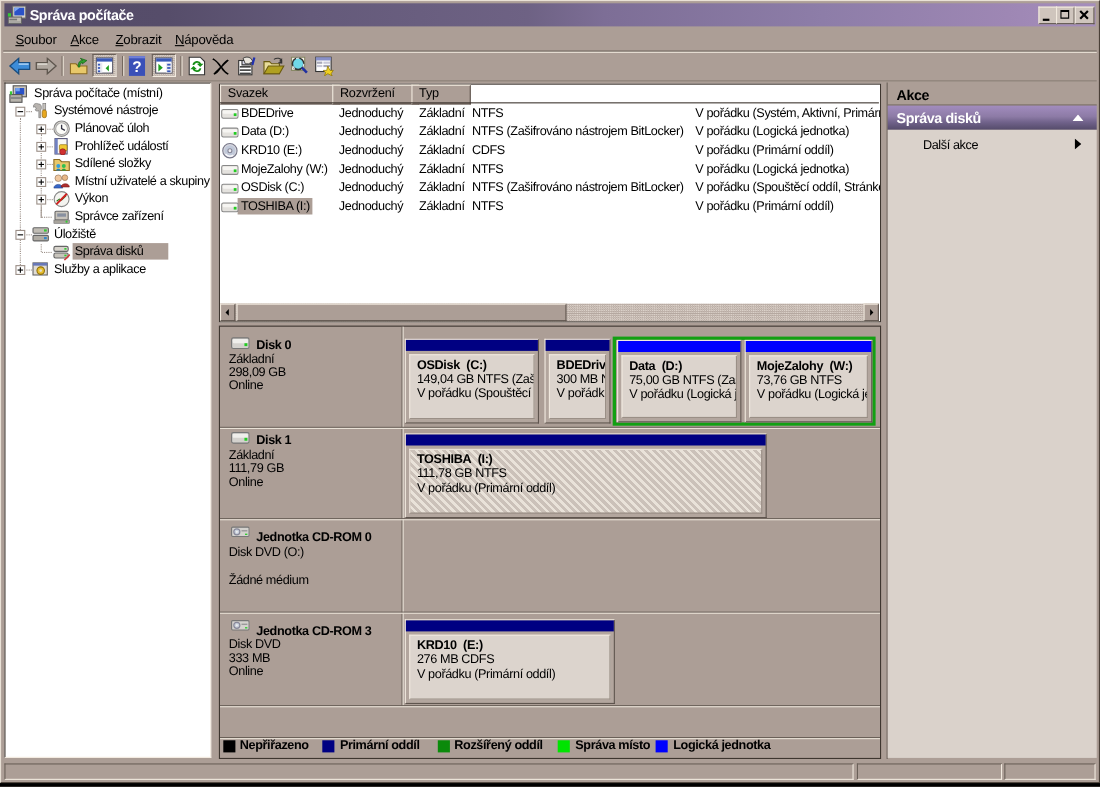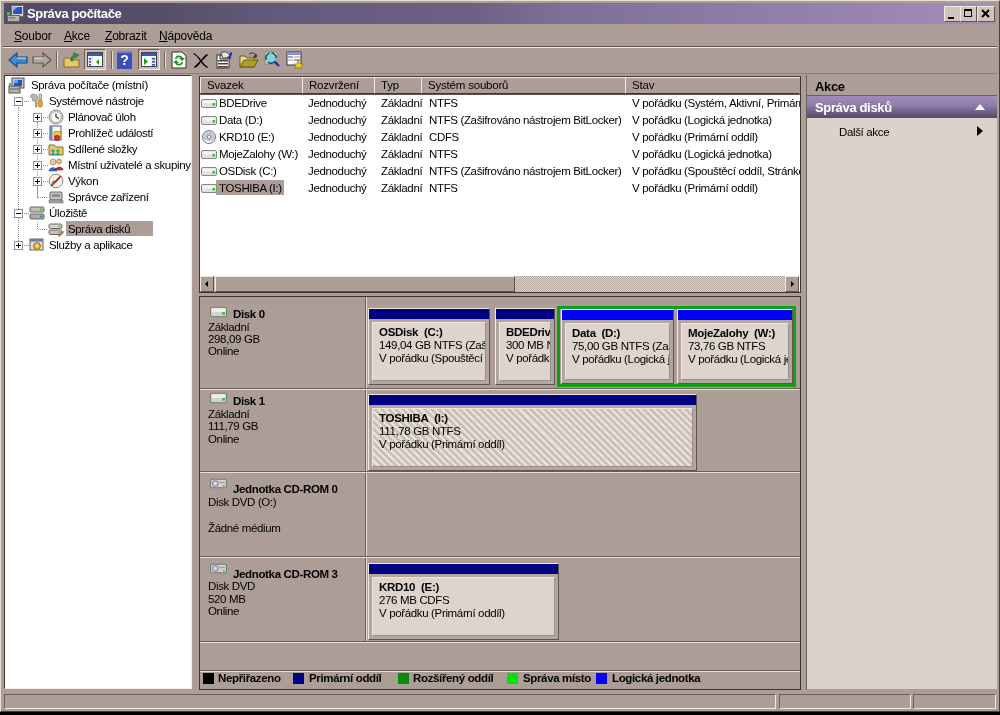--- a/index.html
+++ b/index.html
@@ -339,22 +339,20 @@
           <use href="#i-svc"></use>
         </svg></div>
     <div class="txt" style="left:49px;top:239px">Služby a aplikace</div>
   </div>
 
   <div class="abs" style="left:199px;top:76px;width:602px;height:217px;background:#fff;border:1px solid #3E362F;box-sizing:border-box"></div>
   <div id="list" class="abs" style="left:199px;top:76px;width:601px;height:244px;overflow:hidden">
     <div class="abs hcell" style="left:1px;top:1px;width:101px">Svazek</div>
     <div class="abs hcell" style="left:103px;top:1px;width:71px">Rozvržení</div>
     <div class="abs hcell" style="left:175px;top:1px;width:46px">Typ</div>
-    <div class="abs hcell" style="left:222px;top:1px;width:203px">Systém souborů</div>
-    <div class="abs hcell" style="left:426px;top:1px;width:174px">Stav</div>
     <div class="abs" style="left:1px;top:17px;width:599px;height:1px;background:#3E362F"></div>
     <div class="abs" style="left:17px;top:104px;width:68px;height:15px;background:#AC9E96"></div>
     <div class="lrow" style="top:21px">
         <svg class="abs" style="left:2px;top:-2px" width="16" height="16" viewBox="0 0 16 16">
           <use href="#i-vol"></use>
         </svg>
         <span class="c1">BDEDrive</span>
         <span class="c2">Jednoduchý</span>
         <span class="c3">Základní</span>
         <span class="c4">NTFS</span>
@@ -497,21 +495,21 @@
       </svg>
     <div class="txt bold" style="left:34px;top:187px">Jednotka CD-ROM 0</div>
     <div class="txt" style="left:9px;top:200px">Disk DVD (O:)</div>
     <div class="txt" style="left:9px;top:226px">Žádné médium</div>
 
     <svg class="abs" style="left:11px;top:265px" width="17" height="15" viewBox="0 0 16 14">
         <use href="#i-cdd"></use>
       </svg>
     <div class="txt bold" style="left:34px;top:272px">Jednotka CD-ROM 3</div>
     <div class="txt" style="left:9px;top:284px">Disk DVD</div>
-    <div class="txt" style="left:9px;top:297px">520 MB</div>
+    <div class="txt" style="left:9px;top:297px">333 MB</div>
     <div class="txt" style="left:9px;top:309px">Online</div>
     <div class="pbox" style="left:169px;top:267px;width:191px;height:77px">
         <div class="pband" style="background:#000082"></div>
         <div class="pin">
           <div class="bt">KRD10&nbsp; (E:)</div>
           <div class="bl">276 MB CDFS</div>
           <div class="bl">V pořádku (Primární oddíl)</div>
         </div>
       </div>
 

